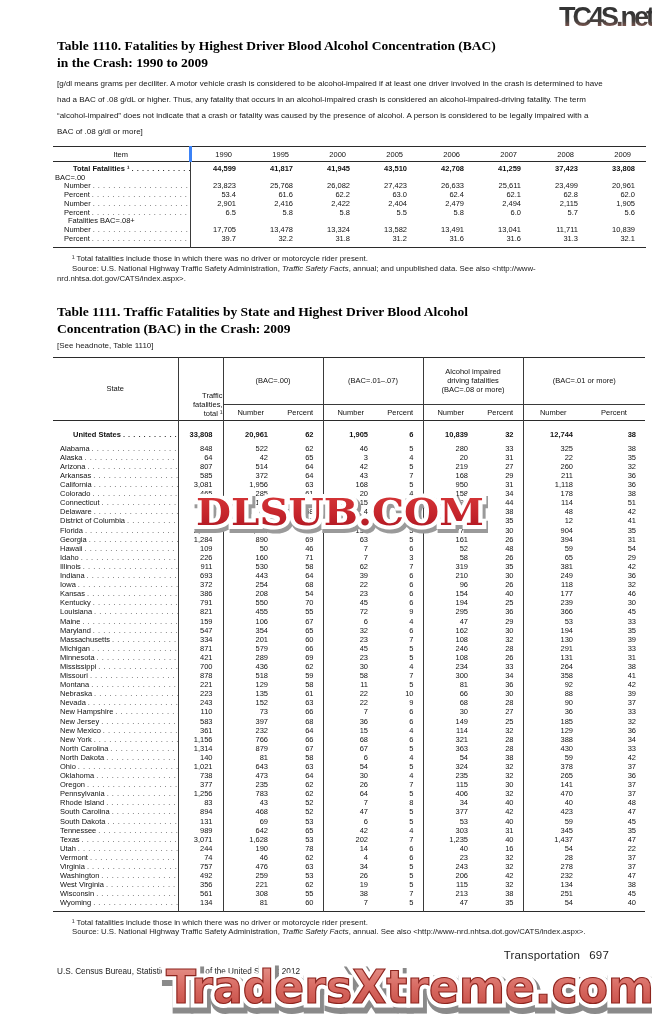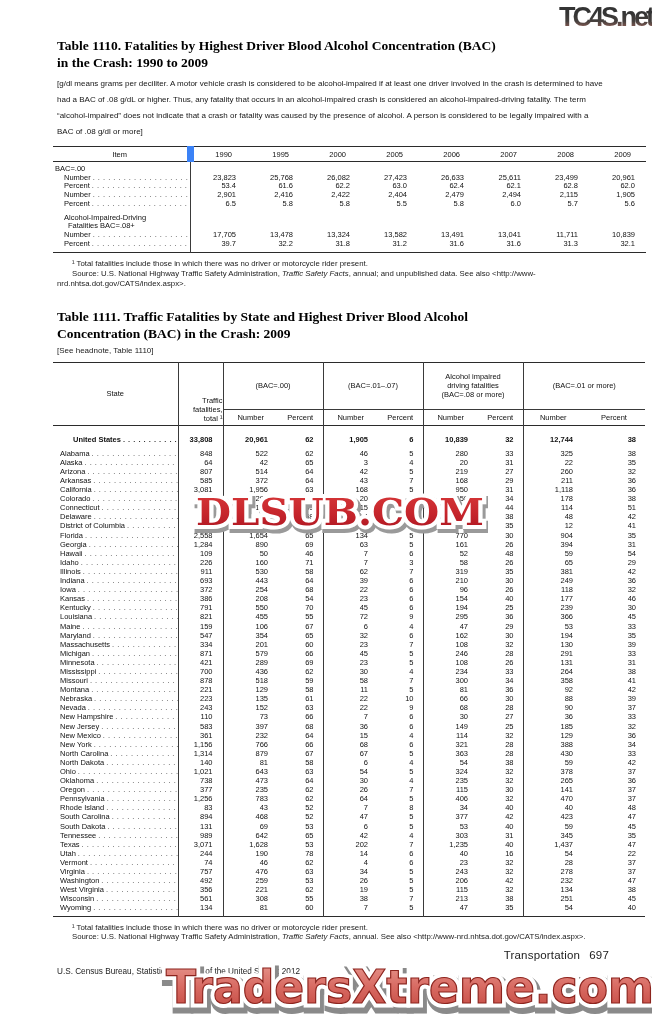--- a/index.html
+++ b/index.html
@@ -21,21 +21,21 @@
   .bl{border-left:1px solid #3a3a3a;}
   .lblrow{display:flex;align-items:baseline;overflow:hidden;}
   .lbl{white-space:nowrap;}
   .dots{flex:1;overflow:hidden;white-space:nowrap;margin-left:2px;color:#333;}
   tr.leader .dots::after, .t1111 tbody tr .dots::after{
     content:". . . . . . . . . . . . . . . . . . . . . . . . . . . . . . . . . . . . . . . . . . . .";
     letter-spacing:0.5px;}
   
   .t1110{width:593px;margin-top:6px;border-top:1px solid #2b2b2b;border-bottom:1.5px solid #2b2b2b;}
   .t1110 thead th{height:14px;vertical-align:middle;}
-  .t1110 th.item-h{text-align:center;border-right:7px solid #3b82f6;}
+  .t1110 th.item-h{text-align:center;border-right:3px solid #3b82f6;}
   .t1110 th.yr{text-align:right;padding-right:15px;}
   .t1110 tbody td{height:8.7px;line-height:8.7px;vertical-align:bottom;}
   .t1110 tbody tr:first-child td{padding-top:3px;}
   .t1110 tbody tr:last-child td{padding-bottom:4px;}
   .t1110 .item-cell{border-right:1px solid #3a3a3a;}
   .t1110 .num{padding-right:11px;}
   tr.bold{font-weight:bold;}
   tr.gap td{padding-top:5px;}
   tr.ind0 .lblrow{padding-left:2px;}
   tr.ind1 .lblrow{padding-left:11px;}
@@ -104,20 +104,36 @@
         <th class="yr">1995</th>
         <th class="yr">2000</th>
         <th class="yr">2005</th>
         <th class="yr">2006</th>
         <th class="yr">2007</th>
         <th class="yr">2008</th>
         <th class="yr">2009</th>
       </tr>
     </thead>
     <tbody>
+  <tr class="bold ind2 leader">
+    <td class="item-cell">
+      <span class="lblrow">
+              <span class="lbl">Total Fatalities ¹</span>
+              <span class="dots"></span>
+            </span>
+    </td>
+    <td class="num">44,599</td>
+    <td class="num">41,817</td>
+    <td class="num">41,945</td>
+    <td class="num">43,510</td>
+    <td class="num">42,708</td>
+    <td class="num">41,259</td>
+    <td class="num">37,423</td>
+    <td class="num">33,808</td>
+  </tr>
 
   <tr class="ind0">
     <td class="item-cell">
       <span class="lblrow">
               <span class="lbl">BAC=.00</span>
               <span class="dots"></span>
             </span>
     </td>
     <td class="num"></td>
     <td class="num"></td>
@@ -191,36 +207,20 @@
     <td class="num">6.5</td>
     <td class="num">5.8</td>
     <td class="num">5.8</td>
     <td class="num">5.5</td>
     <td class="num">5.8</td>
     <td class="num">6.0</td>
     <td class="num">5.7</td>
     <td class="num">5.6</td>
   </tr>
 
-  <tr class="ind1 gap">
-    <td class="item-cell">
-      <span class="lblrow">
-              <span class="lbl">Alcohol-Impaired-Driving</span>
-              <span class="dots"></span>
-            </span>
-    </td>
-    <td class="num"></td>
-    <td class="num"></td>
-    <td class="num"></td>
-    <td class="num"></td>
-    <td class="num"></td>
-    <td class="num"></td>
-    <td class="num"></td>
-    <td class="num"></td>
-  </tr>
 
   <tr class="ind1b">
     <td class="item-cell">
       <span class="lblrow">
               <span class="lbl">Fatalities BAC=.08+</span>
               <span class="dots"></span>
             </span>
     </td>
     <td class="num"></td>
     <td class="num"></td>

